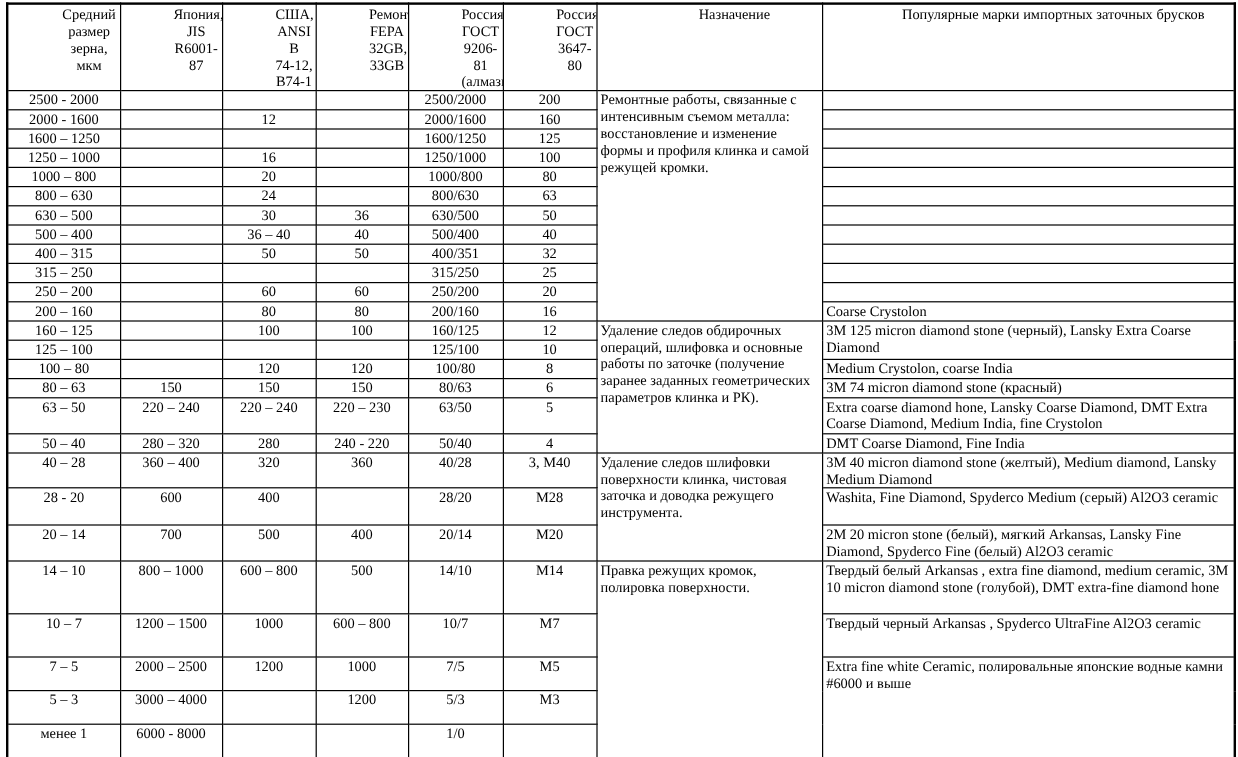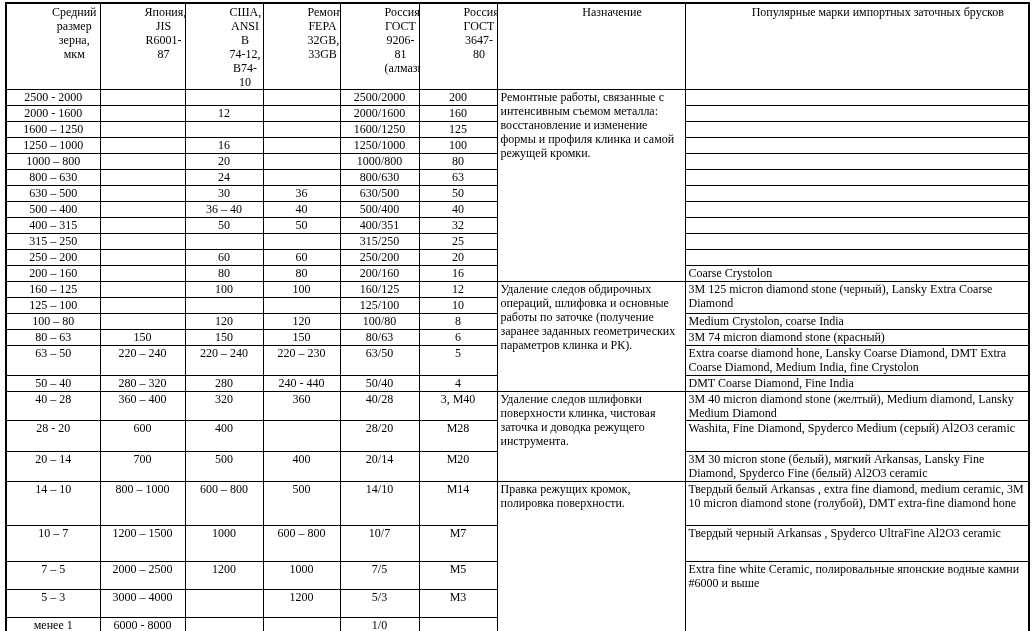--- a/index.html
+++ b/index.html
@@ -51,21 +51,21 @@
   <tbody>
         <tr class="h62">
     <th>Средний
 размер зерна,
 мкм</th>
     <th>Япония, JIS
 R6001-87</th>
     <th>США,
 ANSI B
 74-12,
-B74-10</th>
+B74-1</th>
     <th>Ремонтные,
 FEPA
 32GB,
 33GB</th>
     <th>Россия,
 ГОСТ
 9206-81
 (алмазы)</th>
     <th>Россия,
 ГОСТ
@@ -227,21 +227,21 @@
     <td class="num">220 – 240</td>
     <td class="num">220 – 230</td>
     <td class="num">63/50</td>
     <td class="num">5</td>
     <td class="text">Extra coarse diamond hone, Lansky Coarse Diamond, DMT Extra Coarse Diamond, Medium India, fine Crystolon</td>
   </tr>
   <tr class="h16">
     <td class="num">50 – 40</td>
     <td class="num">280 – 320</td>
     <td class="num">280</td>
-    <td class="num">240 - 440</td>
+    <td class="num">240 - 220</td>
     <td class="num">50/40</td>
     <td class="num">4</td>
     <td class="text">DMT Coarse Diamond, Fine India</td>
   </tr>
 
   <tr class="h26">
     <td class="num">40 – 28</td>
     <td class="num">360 – 400</td>
     <td class="num">320</td>
     <td class="num">360</td>
@@ -259,21 +259,21 @@
     <td class="num">М28</td>
     <td class="text">Washita, Fine Diamond, Spyderco Medium (серый) Al2O3 ceramic</td>
   </tr>
   <tr class="h30">
     <td class="num">20 – 14</td>
     <td class="num">700</td>
     <td class="num">500</td>
     <td class="num">400</td>
     <td class="num">20/14</td>
     <td class="num">М20</td>
-    <td class="text">3M 30 micron stone (белый), мягкий Arkansas, Lansky Fine Diamond, Spyderco Fine (белый) Al2O3 ceramic</td>
+    <td class="text">2M 20 micron stone (белый), мягкий Arkansas, Lansky Fine Diamond, Spyderco Fine (белый) Al2O3 ceramic</td>
   </tr>
 
   <tr class="h44">
     <td class="num">14 – 10</td>
     <td class="num">800 – 1000</td>
     <td class="num">600 – 800</td>
     <td class="num">500</td>
     <td class="num">14/10</td>
     <td class="num">М14</td>
     <td class="text purpose" rowspan="5">Правка режущих кромок, полировка поверхности.</td>

